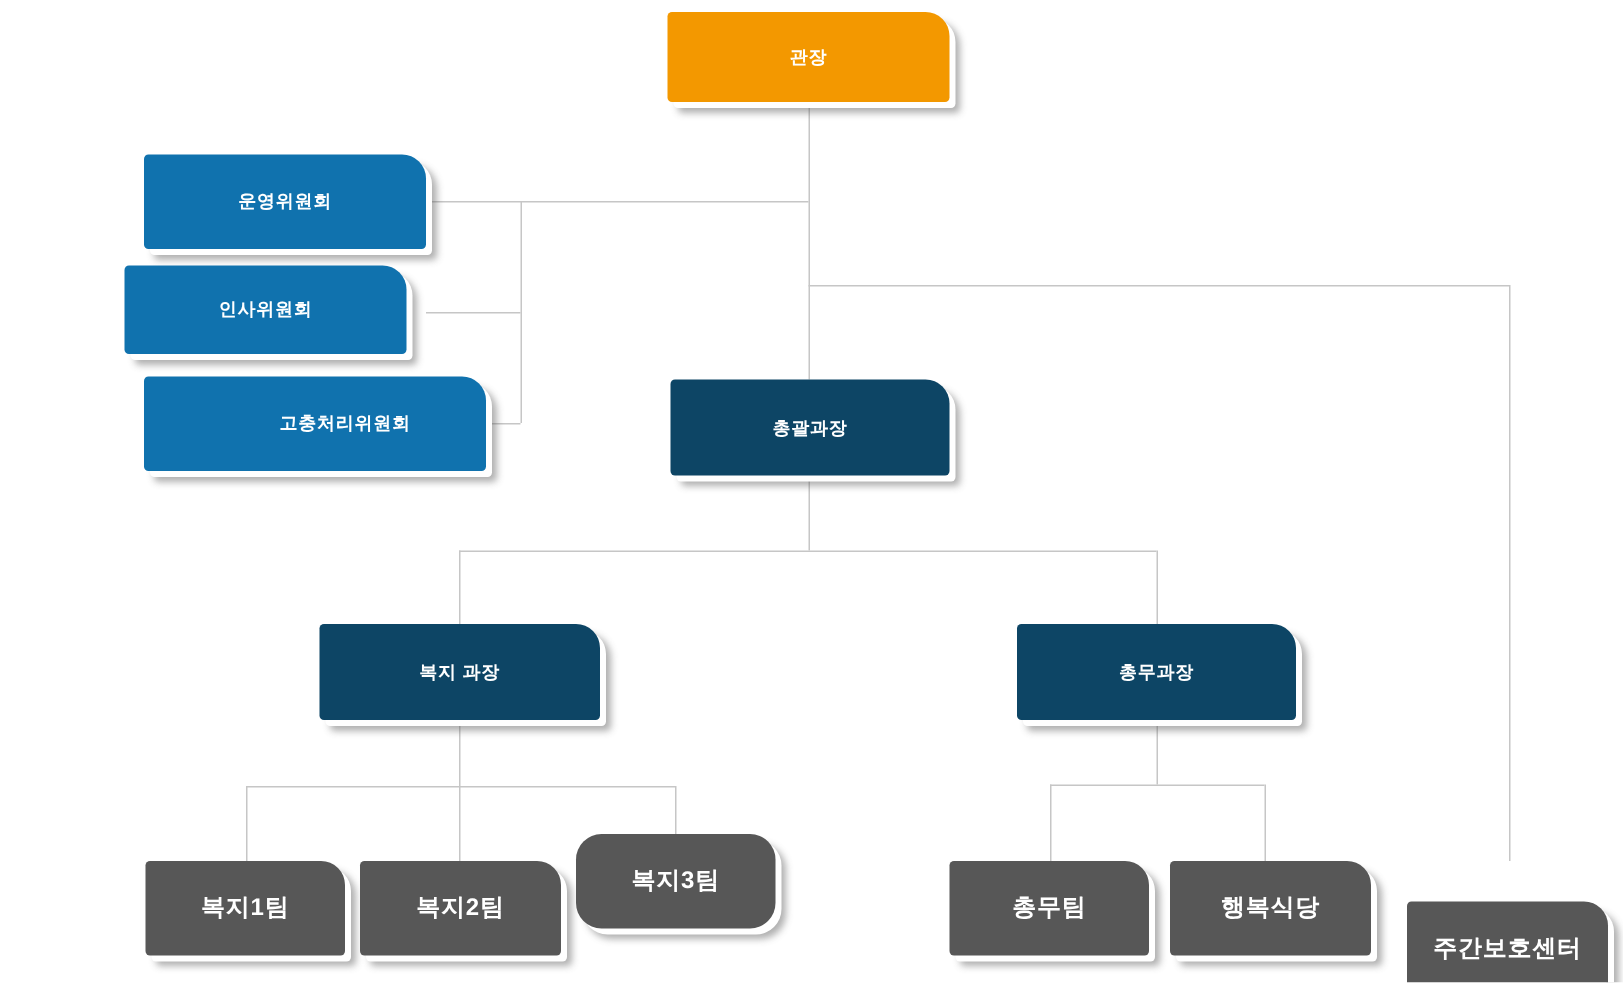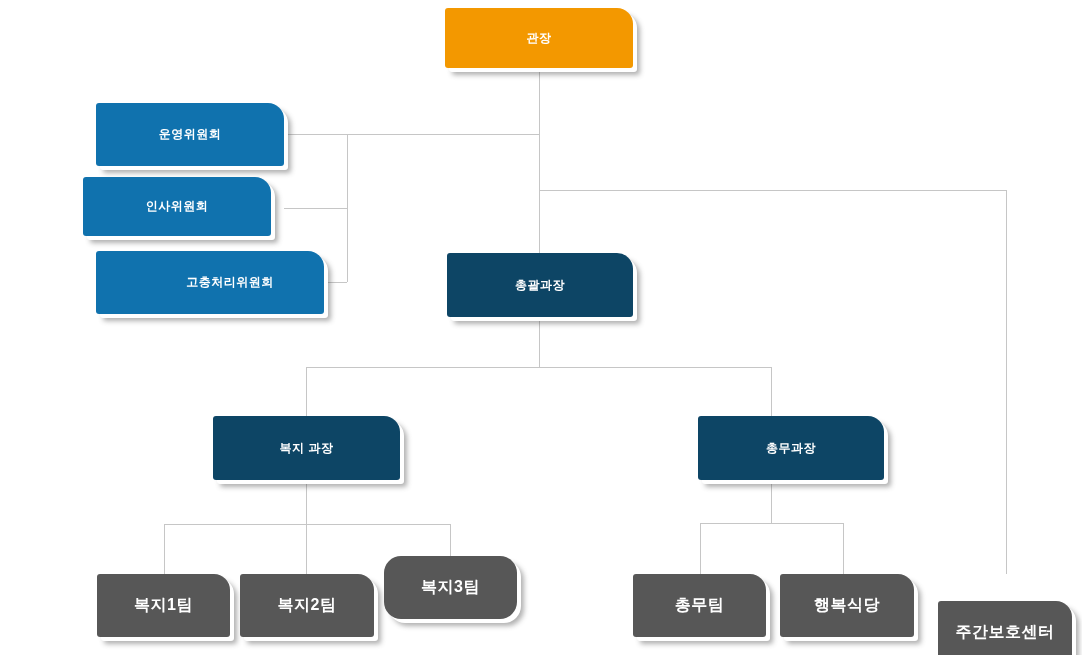--- a/index.html
+++ b/index.html
@@ -91,21 +91,21 @@
     <span class="label">고충처리위원회</span>
   </div>
 
   <div class="node manager" style="left:447px; top:253px; width:186px; height:64px;">
     <span class="label">총괄과장</span>
   </div>
 
   <div class="node manager" style="left:213px; top:416px; width:187px; height:64px;">
     <span class="label">복지 과장</span>
   </div>
-  <div class="node manager" style="left:698px; top:416px; width:186px; height:64px;">
+  <div class="node manager" style="left:678px; top:416px; width:186px; height:64px;">
     <span class="label">총무과장</span>
   </div>
 
   <div class="node team" style="left:97px; top:574px; width:133px; height:63px;">
     <span class="label">복지1팀</span>
   </div>
   <div class="node team" style="left:240px; top:574px; width:134px; height:63px;">
     <span class="label">복지2팀</span>
   </div>
   <div class="node team" style="left:384px; top:556px; width:133px; height:63px;border-radius:17px;">

